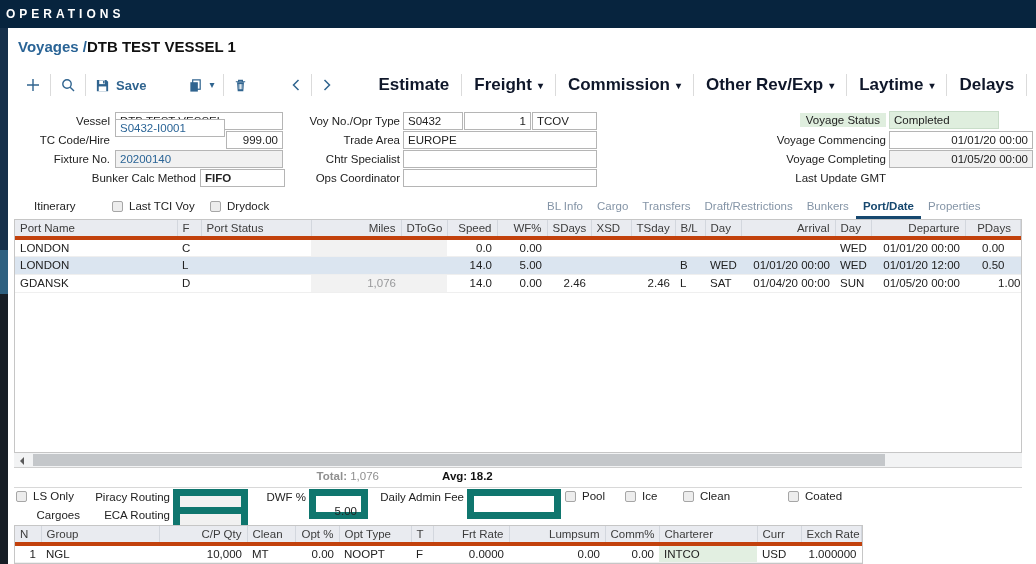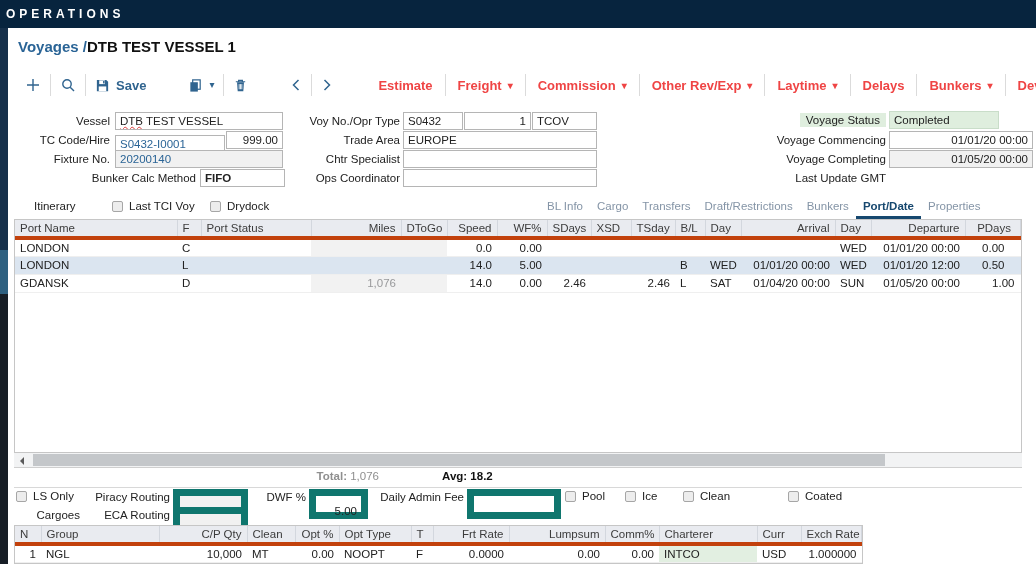--- a/index.html
+++ b/index.html
@@ -21,21 +21,21 @@
   #crumb { position:absolute; left:18px; top:38px; height:20px; display:flex; align-items:baseline; }
   #crumb .sec { color:#2a6496; font-weight:bold; font-size:15px; }
   #crumb .ttl { color:#111; font-weight:bold; font-size:15px; }
 
   
   #toolbar { position:absolute; left:16px; top:70px; height:30px; display:flex; align-items:center; color:#30648f; }
   .tbi { display:flex; align-items:center; padding:0 9px; cursor:pointer; }
   .tbi svg { display:block; }
   .tbi .lbl { margin-left:6px; font-weight:bold; font-size:13px; color:#30648f; }
   .sep { width:1px; height:22px; background:#dbdbdb; }
-  .menu-item { font-weight:bold; font-size:13px; color:#ef4444; padding:0 12px; cursor:pointer; white-space:nowrap; }
+  .menu-item { font-weight:bold; font-size:17px; color:#0f172a; padding:0 12px; cursor:pointer; white-space:nowrap; }
   .has-caret::after { content:"▾"; font-size:10px; margin-left:6px; position:relative; top:-1px; }
   .gap24 { width:24px; }
 
   
   .flabel { position:absolute; height:18px; line-height:18px; text-align:right; color:#222; }
   .fbox { position:absolute; height:18px; line-height:16px; border:1px solid #b5b5b5; background:#fff; padding:0 4px; overflow:hidden; white-space:nowrap; }
   .fbox.ro { background:#f1f1f1; }
   .fbox.rt { text-align:right; }
   .fbox.blue { color:#2a6496; }
   .fbox.green { background:#dfeede; border-color:#c9ddc9; }
@@ -182,21 +182,21 @@
     <div class="sep"></div>
     <div class="menu-item has-caret">Bunkers</div>
     <div class="sep"></div>
     <div class="menu-item has-caret">Deviation</div>
   </div>
 
   <div class="flabel" style="left:0;top:112px;width:110px;">Vessel</div>
   <div class="fbox" style="left:115px;top:112px;width:168px;"><span class="wavy">DTB</span><span> TEST VESSEL</span></div>
 
   <div class="flabel" style="left:0;top:131px;width:110px;">TC Code/Hire</div>
-  <div class="fbox blue" style="left:115px;top:135px;width:110px;">S0432-I0001</div>
+  <div class="fbox blue" style="left:115px;top:119px;width:110px;">S0432-I0001</div>
   <div class="fbox rt" style="left:226px;top:131px;width:57px;">999.00</div>
 
   <div class="flabel" style="left:0;top:150px;width:110px;">Fixture No.</div>
   <div class="fbox ro blue" style="left:115px;top:150px;width:168px;">20200140</div>
 
   <div class="flabel" style="left:0;top:169px;width:196px;">Bunker Calc Method</div>
   <div class="fbox" style="left:200px;top:169px;width:85px;font-weight:bold;">FIFO</div>
 
   <div class="flabel" style="left:290px;top:112px;width:110px;">Voy No./Opr Type</div>
   <div class="fbox" style="left:403px;top:112px;width:60px;">S0432</div>
@@ -330,21 +330,21 @@
           <td class="r">14.0</td>
           <td class="r">0.00</td>
           <td class="r">2.46</td>
           <td></td>
           <td class="r">2.46</td>
           <td>L</td>
           <td>SAT</td>
           <td class="r">01/04/20 00:00</td>
           <td>SUN</td>
           <td class="r">01/05/20 00:00</td>
-          <td class="r" style="padding-right:6px;">1.00</td>
+          <td class="r" style="padding-right:0;">1.00</td>
         </tr>
       </tbody>
     </table>
   </div>
 
   <div id="hscroll">
     <div class="arrow">
       <svg width="6" height="8" viewBox="0 0 6 8">
           <path d="M5 0L1 4l4 4z" fill="#5a5a5a"></path>
         </svg>

